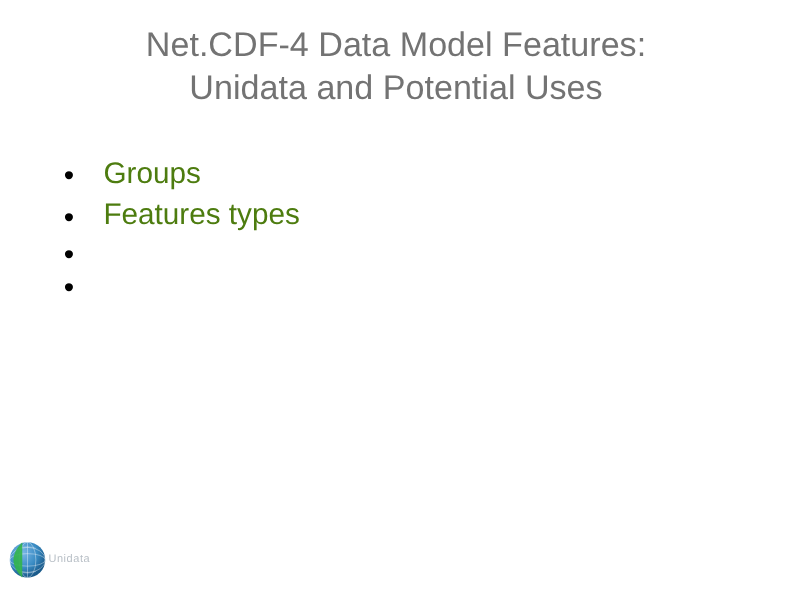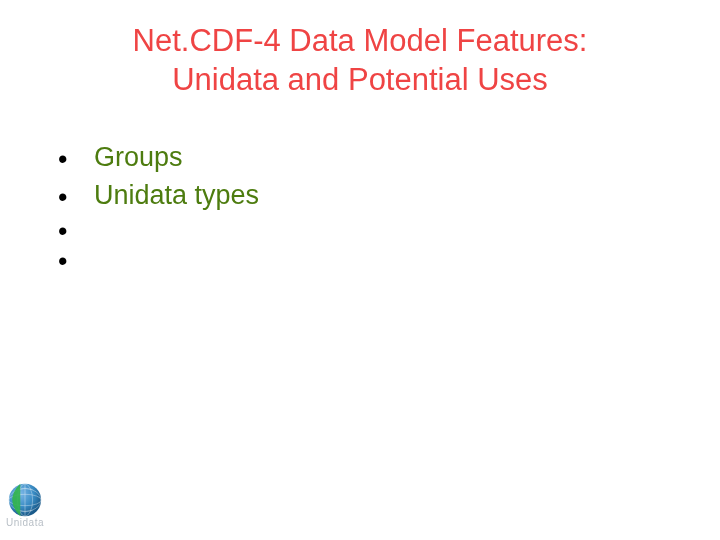--- a/index.html
+++ b/index.html
@@ -19,21 +19,21 @@
       position: absolute;
       top: 22px;
       left: 0;
       right: 0;
       text-align: center;
       padding: 0 60px;
     }
     .title-line {
       font-size: 31px;
       font-weight: 400;
-      color: #ef4444;
+      color: #737373;
       line-height: 1.25;
     }
     .bullet-list {
       position: absolute;
       top: 140px;
       left: 58px;
       list-style: none;
     }
     .bullet-item {
       display: flex;
@@ -52,21 +52,21 @@
     .bullet-text {
       font-size: 27px;
       color: #4d7c0f;
       line-height: 1.3;
     }
     .logo {
       position: absolute;
       bottom: 12px;
       left: 6px;
       display: flex;
-      flex-direction: column;
+      flex-direction: row;
       align-items: center;
     }
     .logo-globe {
       width: 38px;
       height: 38px;
       position: relative;
     }
     .logo-globe svg {
       width: 100%;
       height: 100%;
@@ -86,21 +86,21 @@
   <div class="title-line">Unidata and Potential Uses</div>
 </div>
 
 <ul class="bullet-list">
   <li class="bullet-item">
     <span class="bullet-dot">•</span>
     <span class="bullet-text">Groups</span>
   </li>
   <li class="bullet-item">
     <span class="bullet-dot">•</span>
-    <span class="bullet-text">Unidata types</span>
+    <span class="bullet-text">Features types</span>
   </li>
   <li class="bullet-item">
     <span class="bullet-dot">•</span>
   </li>
   <li class="bullet-item">
     <span class="bullet-dot">•</span>
   </li>
 </ul>
 
 <div class="logo">

